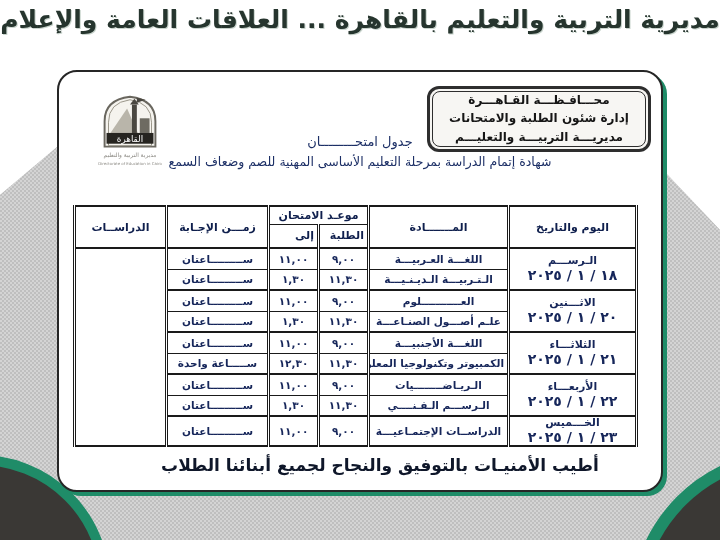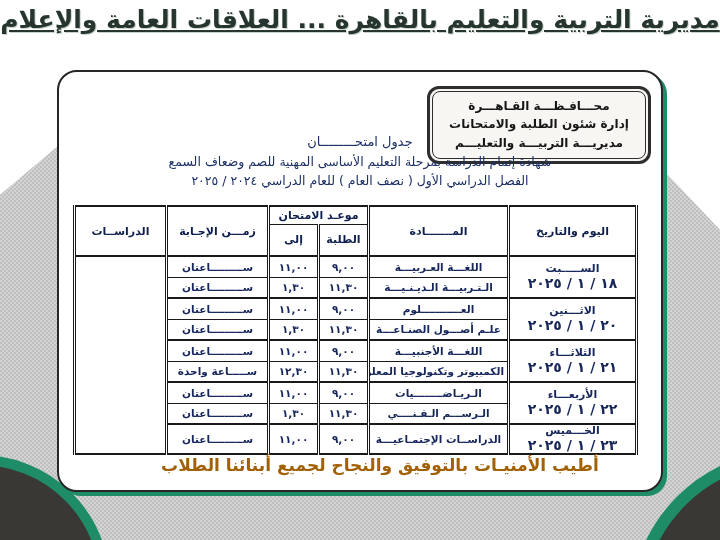--- a/index.html
+++ b/index.html
@@ -20,34 +20,33 @@
   
   .blob { position:absolute; border-radius:50%; background:#3a3835; z-index:2; }
   .blob-left  { left:-150px; top:455px; width:260px; height:260px; border:10px solid #1f8c68; }
   .blob-right { left:630px;  top:450px; width:320px; height:320px; border:12px solid #1f8c68; }
 
   .slide-title {
     position:absolute; top:5px; left:0; right:0; z-index:3;
     margin:0; text-align:center; direction:rtl;
     font-size:25px; font-weight:800; color:#26352e;
     text-shadow:1px 1px 0 #c9d4cd;
-    text-decoration:underline;
   }
 
   .card {
     position:absolute; left:57px; top:70px; width:606px; height:422px; z-index:4;
     background:#ffffff; border:2px solid #262626; border-radius:20px;
     box-shadow:4px 4px 0 #1f8c68;
     direction:rtl;
   }
 
   .logo { position:absolute; left:34px; top:16px; width:74px; height:86px; }
 
   .letterhead {
-    position:absolute; right:10px; top:14px; width:224px; height:78px;
+    position:absolute; right:10px; top:14px; width:224px; height:66px;
     border:3px solid #2e2e2e; border-radius:12px; background:#f7f6f3; padding:2px;
   }
   .letterhead-inner {
     width:100%; height:100%; border:1px solid #2e2e2e; border-radius:8px;
     display:flex; flex-direction:column; justify-content:center; gap:1px;
   }
   .letterhead-line { text-align:center; font-size:12px; font-weight:bold; color:#161616; line-height:1.45; }
 
   .sub { position:absolute; left:0; right:0; text-align:center; font-weight:normal; color:#1c2f66; }
   .sub-a { top:62px;  font-size:13px; }
@@ -60,59 +59,73 @@
     border:2px solid #1a1a1a;
   }
   .exam-table th, .exam-table td {
     border-top:1px solid #1a1a1a; border-bottom:1px solid #1a1a1a;
     border-left:3px double #1a1a1a; border-right:3px double #1a1a1a;
     text-align:center; vertical-align:middle; padding:0 3px;
     color:#16265a; font-weight:bold; overflow:hidden; white-space:nowrap;
   }
   .exam-table thead th { font-size:11px; color:#0f1f4d; }
   .exam-table .tier1 th { height:18px; }
-  .exam-table .tier2 th { height:32px; }
+  .exam-table .tier2 th { height:24px;text-align:right; }
   .exam-table tbody tr { height:21px; }
   .exam-table tbody td { font-size:10.5px; }
   .exam-table tbody tr.group-start td { border-top:2px solid #1a1a1a; }
   .day-cell .day-name { font-size:11px; line-height:1.15; }
   .day-cell .day-date { font-size:14px; line-height:1.1; }
   .subject-cell { font-size:10.5px; }
   .from-cell, .to-cell { font-size:10px; }
 
   .footer-wishes {
     position:absolute; top:383px; left:0; right:0; text-align:center;
-    font-size:17px; font-weight:800; color:#a16207;padding-left:40px;
+    font-size:17px; font-weight:800; color:#0f172a;padding-left:40px;
   }
 </style>
 </head>
 <body>
 
 <div class="slide">
 
   <h1 class="slide-title">مديرية التربية والتعليم بالقاهرة ... العلاقات العامة والإعلام</h1>
 
   <div class="backdrop"></div>
   <div class="blob blob-left"></div>
   <div class="blob blob-right"></div>
 
   <div class="card">
 
+    <div class="logo">
+      <svg viewBox="0 0 74 88" width="74" height="86">
+        <path d="M11 60 L11 34 Q11 12 37 9 Q63 12 63 34 L63 60 Z" fill="#f5f3ee" stroke="#6a675f" stroke-width="2"></path>
+        <path d="M15 59 L15 35 Q15 15 37 12 Q59 15 59 35 L59 59 Z" fill="none" stroke="#999588" stroke-width="1"></path>
+        <polygon points="17,46 34,21 45,46" fill="#b9b5aa"></polygon>
+        <rect x="39" y="17" width="5" height="29" fill="#4a4740"></rect>
+        <polygon points="37,17 46,17 41.5,11" fill="#4a4740"></polygon>
+        <path d="M44 10 L53 12 L44 15 Z" fill="#4a4740"></path>
+        <rect x="47" y="31" width="10" height="15" fill="#6e6b62"></rect>
+        <rect x="13" y="46" width="48" height="11" fill="#262420"></rect>
+        <text x="37" y="55" font-size="9" fill="#ffffff" text-anchor="middle">القاهرة</text>
+        <text x="37" y="71" font-size="6" fill="#8c8a84" text-anchor="middle">مديرية التربية والتعليم</text>
+        <text x="37" y="79" font-size="4" fill="#8c8a84" text-anchor="middle">Directorate of Education in Cairo</text>
+      </svg>
+    </div>
 
     <div class="letterhead">
       <div class="letterhead-inner">
         <div class="letterhead-line">محـــافـظـــة القـاهـــرة</div>
         <div class="letterhead-line">إدارة شئون الطلبة والامتحانات</div>
         <div class="letterhead-line">مديريـــة التربيـــة والتعليـــم</div>
       </div>
     </div>
 
     <div class="sub sub-a">جدول امتحـــــــــان</div>
     <div class="sub sub-b">شهادة إتمام الدراسة بمرحلة التعليم الأساسى المهنية للصم وضعاف السمع</div>
-    <div class="sub sub-c">الفصل الدراسي الأول ( نصف العام ) للعام الدراسي ٢٠٢٤ / ٢٠٢٥</div>
 
     <table class="exam-table">
       <colgroup>
         <col style="width:128px">
           <col style="width:140px">
           <col style="width:50px">
         <col style="width:50px">
           <col style="width:102px">
           <col style="width:92px">
       </colgroup>
@@ -125,21 +138,21 @@
           <th rowspan="2">الدراســات</th>
         </tr>
         <tr class="tier2">
           <th>الطلبة</th>
           <th>إلى</th>
         </tr>
       </thead>
       <tbody id="exam-tbody">
           <tr class="group-start">
             <td class="day-cell" rowspan="2">
-              <div class="day-name">الســـــبت</div>
+              <div class="day-name">الـرســـم</div>
               <div class="day-date">١٨ / ١ / ٢٠٢٥</div>
             </td>
             <td class="subject-cell">اللغـــة العـربيـــة</td>
             <td class="from-cell">٩,٠٠</td>
             <td class="to-cell">١١,٠٠</td>
             <td class="duration-cell">ســـــــــاعتان</td>
             <td class="notes-cell" rowspan="9"></td>
           </tr>
           <tr>
             <td class="subject-cell">الـتـربيـــة الـديـنـيـــة</td>

